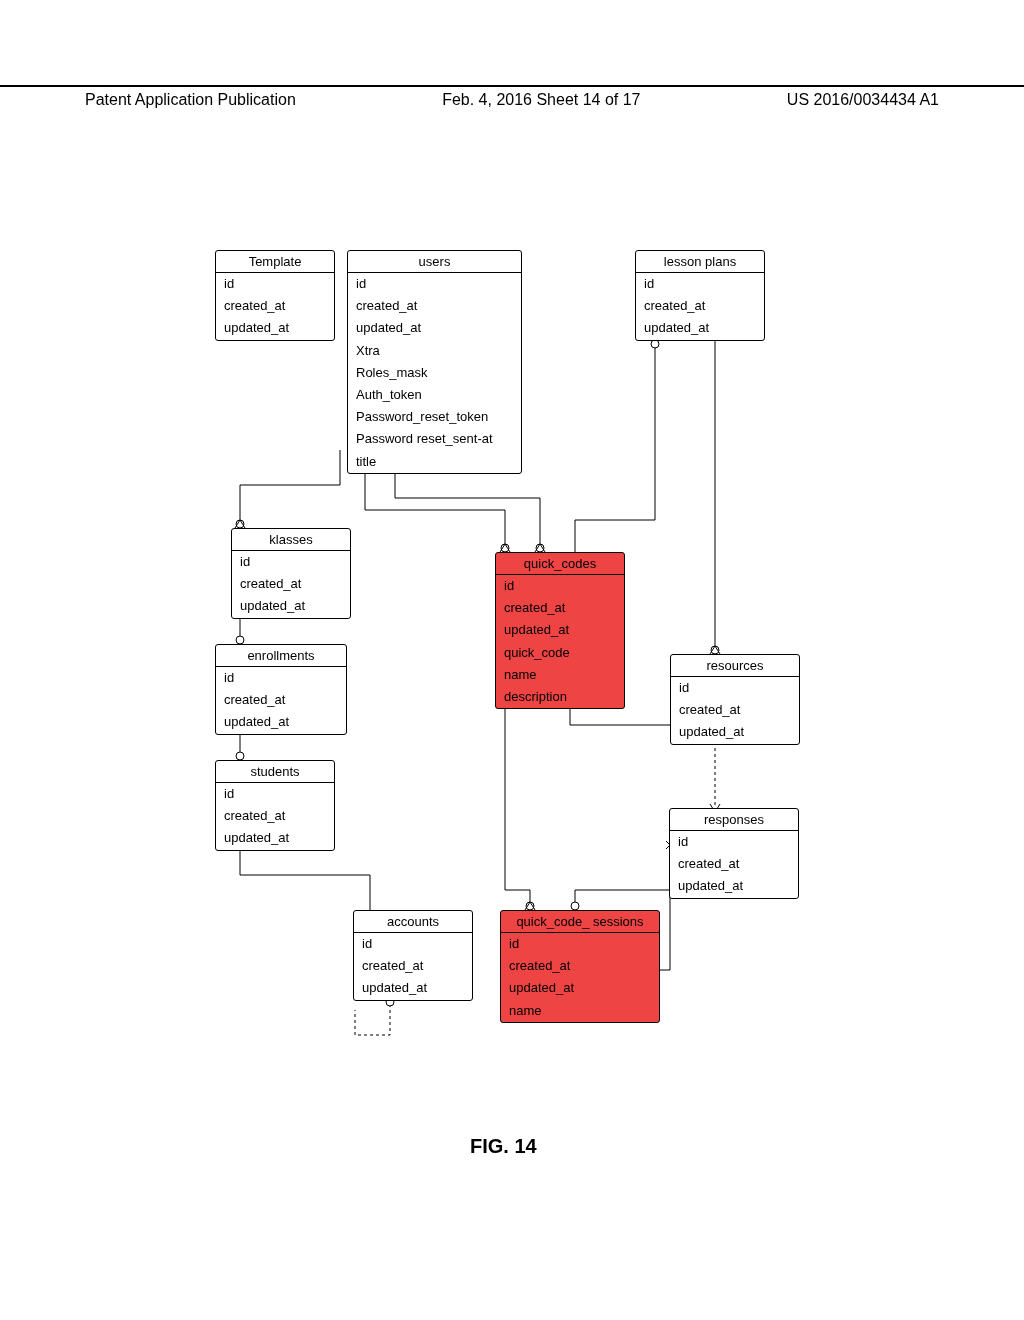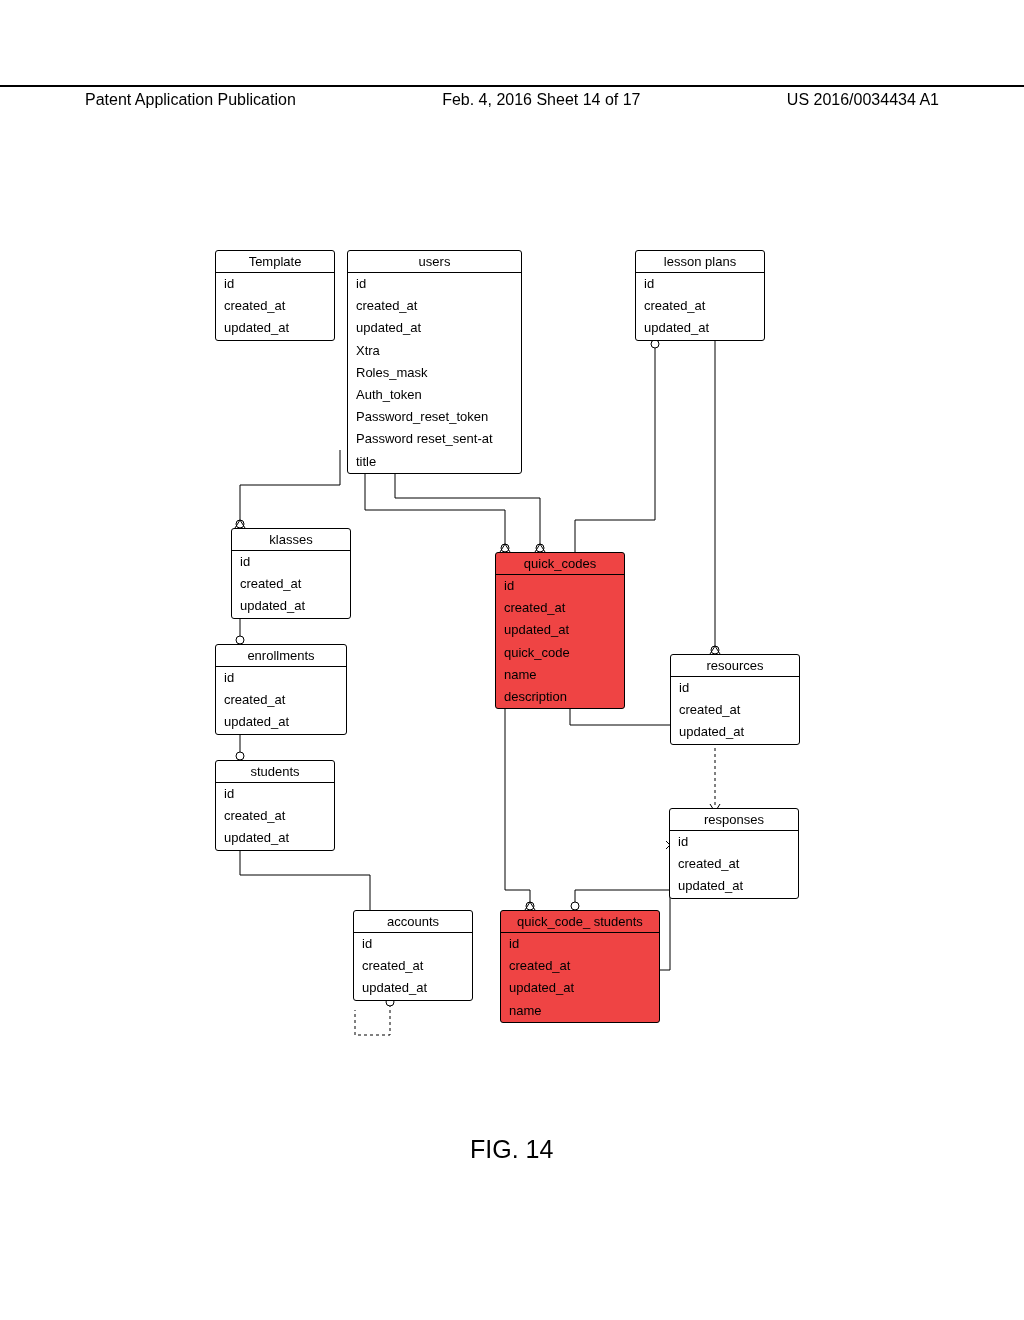--- a/index.html
+++ b/index.html
@@ -4,21 +4,21 @@
   <style>
     * { margin: 0; padding: 0; box-sizing: border-box; }
     body { width: 1024px; height: 1320px; font-family: Arial, sans-serif; background: #fff; position: relative; }
     .page-header { position: absolute; top: 85px; left: 0; right: 0; border-top: 2px solid #000; display: flex; justify-content: space-between; padding: 4px 85px 0; font-size: 16px; }
     .diagram-area { position: absolute; top: 250px; left: 195px; width: 680px; height: 830px; }
     .entity { position: absolute; border: 1px solid #000; border-radius: 3px; background: #fff; font-size: 13px; margin-left: 20px; }
     .entity.shaded { background: #ef4444; }
     .entity-title { text-align: center; border-bottom: 1px solid #000; padding: 3px 10px; font-size: 13px; }
     .entity-field { padding: 2px 8px; font-size: 13px; line-height: 1.4; }
     .connector { position: absolute; stroke: #000; stroke-width: 1; fill: none; }
-    .fig-label { position: absolute; font-size: 25px; font-weight: normal; }
+    .fig-label { position: absolute; font-size: 20px; font-weight: bold; }
   </style>
 </head>
 <body>
 
 <div class="page-header">
   <span>Patent Application Publication</span>
   <span>Feb. 4, 2016   Sheet 14 of 17</span>
   <span>US 2016/0034434 A1</span>
 </div>
 
@@ -132,21 +132,21 @@
     <div class="entity-title">quick_codes</div>
     <div class="entity-field">id</div>
     <div class="entity-field">created_at</div>
     <div class="entity-field">updated_at</div>
     <div class="entity-field">quick_code</div>
     <div class="entity-field">name</div>
     <div class="entity-field">description</div>
   </div>
 
   <div class="entity shaded" style="top:660px;left:285px;width:160px">
-    <div class="entity-title">quick_code_ students</div>
+    <div class="entity-title">quick_code_ sessions</div>
     <div class="entity-field">id</div>
     <div class="entity-field">created_at</div>
     <div class="entity-field">updated_at</div>
     <div class="entity-field">name</div>
   </div>
 
   <div class="entity" style="top:404px;left:455px;width:130px">
     <div class="entity-title">resources</div>
     <div class="entity-field">id</div>
     <div class="entity-field">created_at</div>

